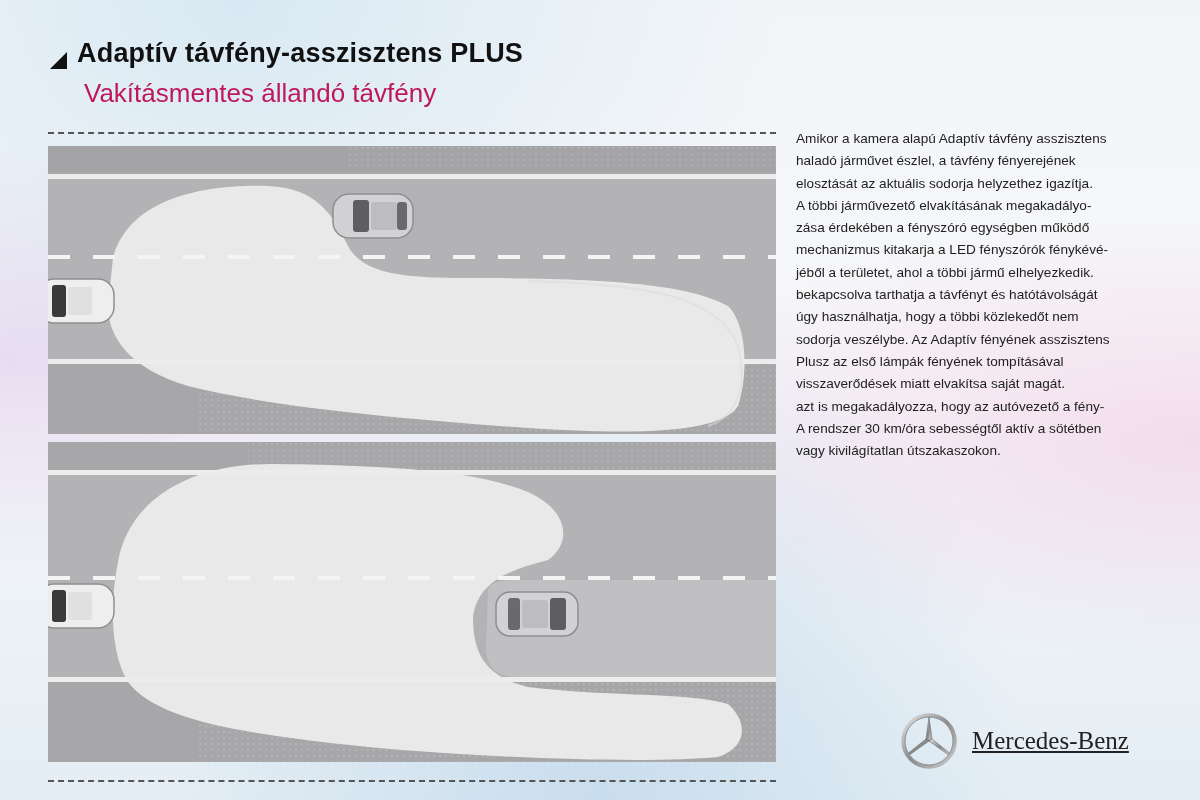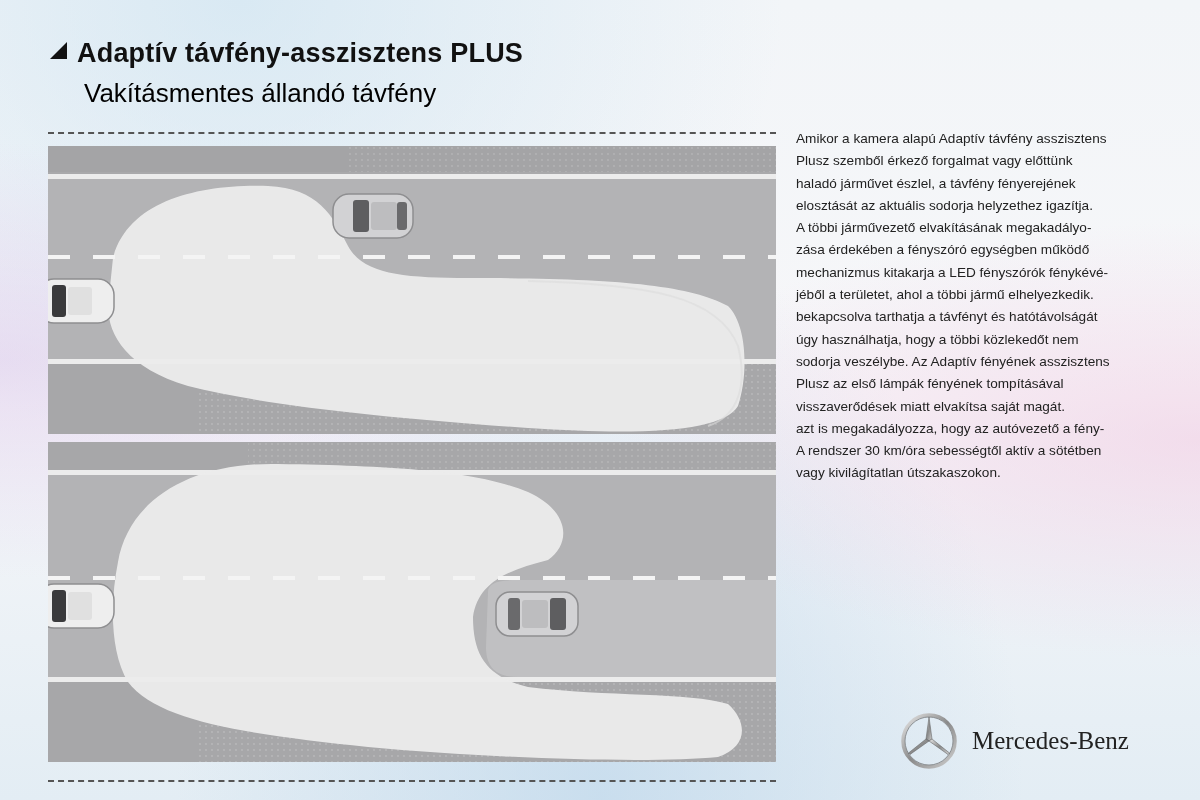--- a/index.html
+++ b/index.html
@@ -5,29 +5,29 @@
   html,body{margin:0;padding:0;}
   body{width:1200px;height:800px;overflow:hidden;position:relative;
     font-family:"Liberation Sans",sans-serif;
     background:
       radial-gradient(ellipse at 0% 45%, rgba(220,200,235,0.55) 0%, rgba(255,255,255,0) 35%),
       radial-gradient(ellipse at 100% 55%, rgba(240,200,225,0.55) 0%, rgba(255,255,255,0) 35%),
       radial-gradient(ellipse at 50% 100%, rgba(190,215,235,0.7) 0%, rgba(255,255,255,0) 50%),
       radial-gradient(ellipse at 20% 0%, rgba(200,225,240,0.6) 0%, rgba(255,255,255,0) 40%),
       linear-gradient(180deg,#f2f5f8 0%,#f7f7f9 50%,#e3edf4 100%);
   }
-  .title{position:absolute;left:50px;top:38px;font-size:27px;font-weight:bold;color:#111;letter-spacing:0.2px;display:flex;align-items:flex-start;}
+  .title{position:absolute;left:50px;top:38px;font-size:27px;font-weight:bold;color:#111;letter-spacing:0.2px;display:flex;align-items:flex-end;}
   .tri{width:0;height:0;border-left:17px solid transparent;border-bottom:17px solid #111;margin-right:10px;margin-top:4px;}
-  .subtitle{position:absolute;left:84px;top:78px;font-size:26px;color:#000000;}
+  .subtitle{position:absolute;left:84px;top:78px;font-size:26px;color:#be185d;}
   .dash{position:absolute;left:48px;width:728px;border-top:2px dashed #555;height:0;}
   .panel{position:absolute;left:48px;width:728px;background:#a9a9ab;overflow:hidden;}
   .body-text{position:absolute;left:796px;top:128px;width:380px;font-size:13.6px;line-height:22.3px;color:#222;}
   .body-text div{white-space:nowrap;}
   .logo{position:absolute;left:900px;top:712px;display:flex;align-items:center;}
-  .logo-text{font-family:"Liberation Serif",serif;font-size:25px;color:#222;margin-left:14px;}
+  .logo-text{font-family:"Liberation Serif",serif;font-size:25px;color:#222;margin-left:14px;text-decoration:underline;}
 </style>
 </head>
 <body>
 
 <div class="title">
   <span class="tri"></span>
   <span>Adaptív távfény-asszisztens PLUS</span>
 </div>
 <div class="subtitle">Vakításmentes állandó távfény</div>
 
@@ -139,21 +139,20 @@
     <g transform="translate(-10,142)">
       <rect x="0" y="0" width="76" height="44" rx="16" fill="#eeeeee" stroke="#8e8e90" stroke-width="1.5"></rect>
       <rect x="14" y="6" width="14" height="32" rx="3" fill="#3a3a3c"></rect>
       <rect x="30" y="8" width="24" height="28" rx="3" fill="#e0e0e0"></rect>
     </g>
   </svg>
 </div>
 
 <div class="body-text">
   <div>Amikor a kamera alapú Adaptív távfény asszisztens</div>
-  <div>Plusz szemből érkező forgalmat vagy előttünk</div>
   <div>haladó járművet észlel, a távfény fényerejének</div>
   <div>elosztását az aktuális sodorja helyzethez igazítja.</div>
   <div>A többi járművezető elvakításának megakadályo-</div>
   <div>zása érdekében a fényszóró egységben működő</div>
   <div>mechanizmus kitakarja a LED fényszórók fénykévé-</div>
   <div>jéből a területet, ahol a többi jármű elhelyezkedik.</div>
   <div>bekapcsolva tarthatja a távfényt és hatótávolságát</div>
   <div>úgy használhatja, hogy a többi közlekedőt nem</div>
   <div>sodorja veszélybe. Az Adaptív fényének asszisztens</div>
   <div>Plusz az első lámpák fényének tompításával</div>

